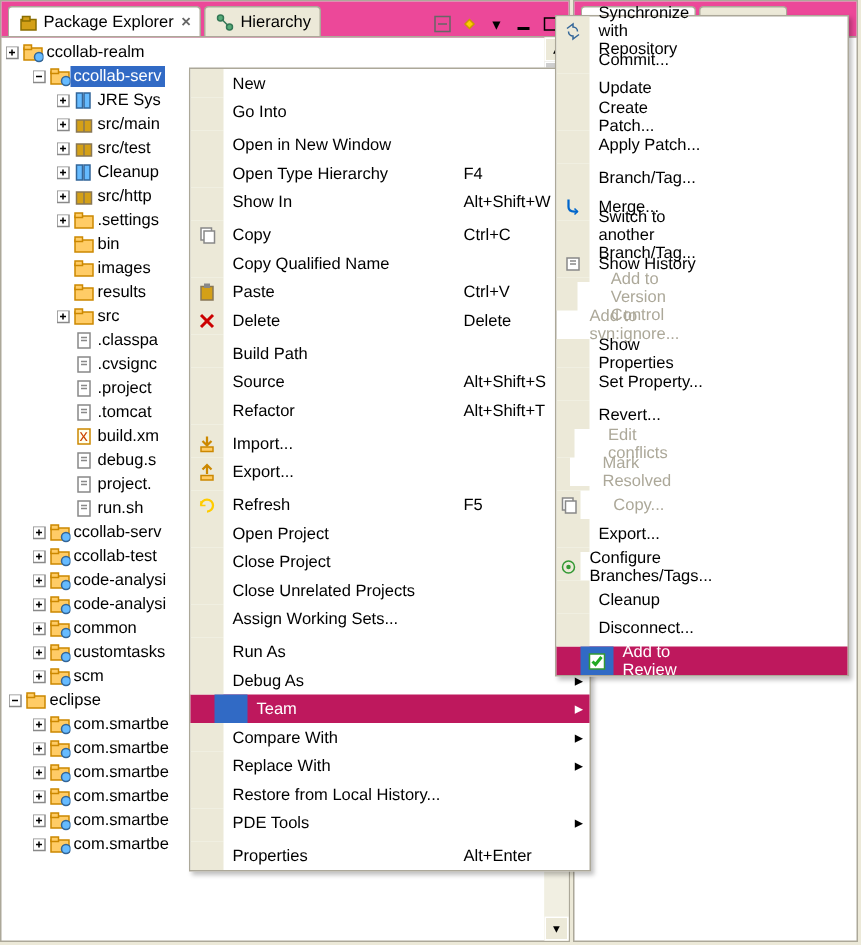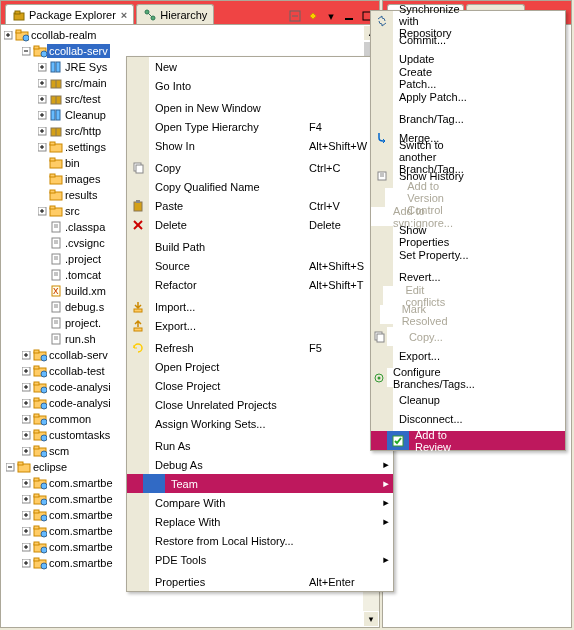--- a/index.html
+++ b/index.html
@@ -2,41 +2,41 @@
 <html><head>
 <meta charset="utf-8">
 <style>
   * { box-sizing: border-box; margin: 0; padding: 0; font-family: Tahoma, Verdana, sans-serif; font-size: 11px; }
   body { width: 574px; height: 630px; background: #ece9d8; overflow: hidden; position: relative; }
   .tab { display: inline-flex; align-items: center; gap: 3px; padding: 2px 6px; border: 1px solid #aca899; background: #fff; border-bottom: none; border-top-left-radius: 3px; border-top-right-radius: 3px; margin-right: 2px; height: 20px; }
   .tab.inactive { background: #ece9d8; }
   .tab .x { color: #666; font-weight: bold; margin-left: 2px;}
   .left-pane { position: absolute; top: 0; left: 0; width: 380px; height: 628px; background: #fff; border: 1px solid #aca899;}
   .right-pane { position: absolute; top: 0; left: 382px; width: 190px; height: 628px; background: #fff; border: 1px solid #aca899;}
-  .tabs-row { display:flex; align-items:flex-end; padding-left: 4px; height: 24px; background: #ef4444; border-bottom:1px solid #aca899;}
+  .tabs-row { display:flex; align-items:flex-end; padding-left: 4px; height: 24px; background: #ec4899; border-bottom:1px solid #aca899;}
   .toolbar-icons { margin-left: auto; display:flex; gap:2px; padding-right:4px;}
   .ticon { width:16px; height:16px; display:inline-flex; align-items:center; justify-content:center; border:1px solid transparent;}
   .tree { padding: 2px 0; overflow:hidden;}
   .node { display:flex; align-items:center; height:16px; white-space:nowrap;}
   .twisty { width:14px; display:inline-flex; align-items:center; justify-content:center; color:#000;}
   .selected { background: #316ac5; color:#fff; }
   .node-label { padding: 1px 2px;}
   
   .ctxmenu { position:absolute; background:#fff; border:1px solid #aca899; box-shadow: 2px 2px 3px rgba(0,0,0,0.25); z-index:10; }
   .ctxmenu .row { display:flex; align-items:center; height:19px; }
   .ctxmenu .iconcol { width:22px; display:flex; align-items:center; justify-content:center; background:#ece9d8; height:100%; border-right:0;}
   .ctxmenu .label { flex:1; padding-left:6px; padding-right:10px;}
   .ctxmenu .accel { color:#000; padding-right:6px; min-width:70px; text-align:left;}
   .ctxmenu .arrow { width:14px; text-align:center; }
   .ctxmenu .sep { height:3px; }
   .ctxmenu .sep .line { border-top:1px solid #aca899; margin-left:22px; margin-right:2px;}
   .ctxmenu .row.highlight { background:#be185d; color:#fff;padding-left:16px; }
   .ctxmenu .row.highlight .iconcol { background:#316ac5;}
   .ctxmenu .row.disabled { color:#aca899;gap:16px; }
-  .ctxmenu.main { top: 56px; left: 126px; width: 268px; }
+  .ctxmenu.main { top: 45px; left: 126px; width: 268px; }
   .ctxmenu.main .iconcol { background:#ece9d8;}
   .ctxmenu.sub { top: 10px; left: 370px; width: 196px; }
   .scrollbar { position:absolute; top:24px; right:0; width:16px; bottom:0; background:#ece9d8; }
   .scrollbar .btn { height:16px; border:1px solid #fff; background:#ece9d8 ;display:flex;align-items:center;justify-content:center; font-size:9px;}
   .scrollbar .track { position:absolute; top:16px; bottom:16px; left:0; right:0; background:#f1efe2;}
   .scrollbar .thumb { position:absolute; left:0; right:0; background:#cecece; border:1px solid #fff;}
   svg { display:block;}
 </style>
 </head>
 <body>

